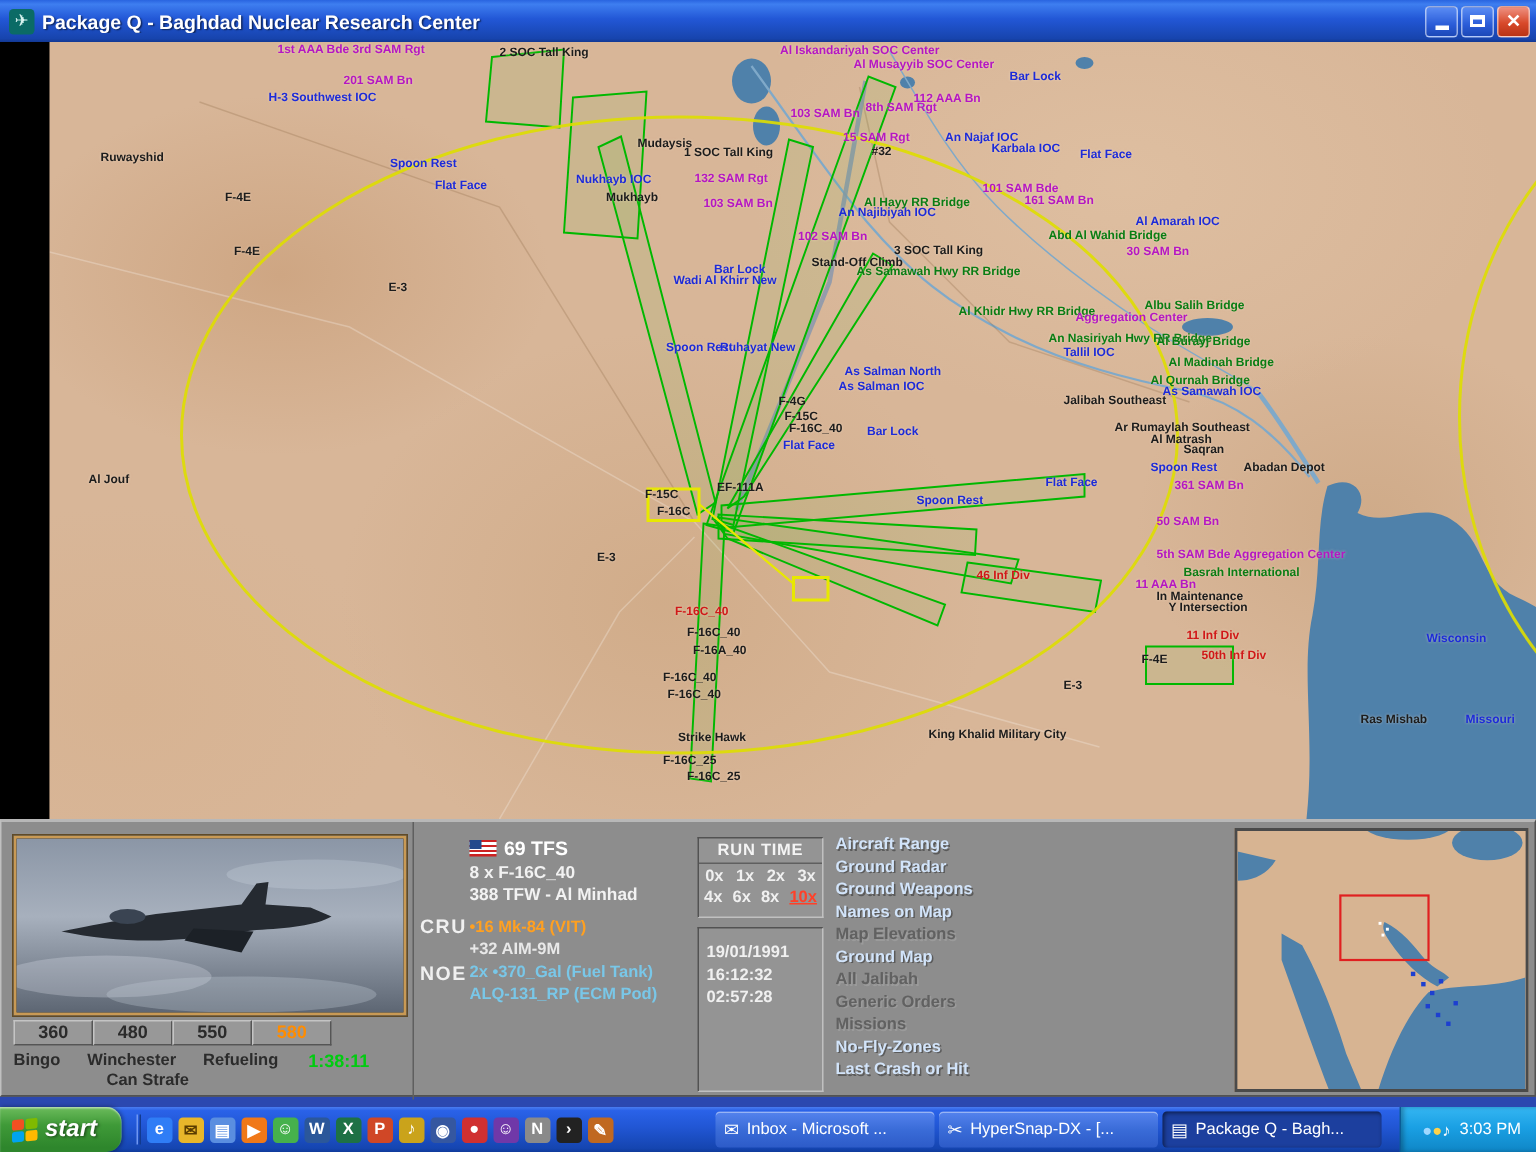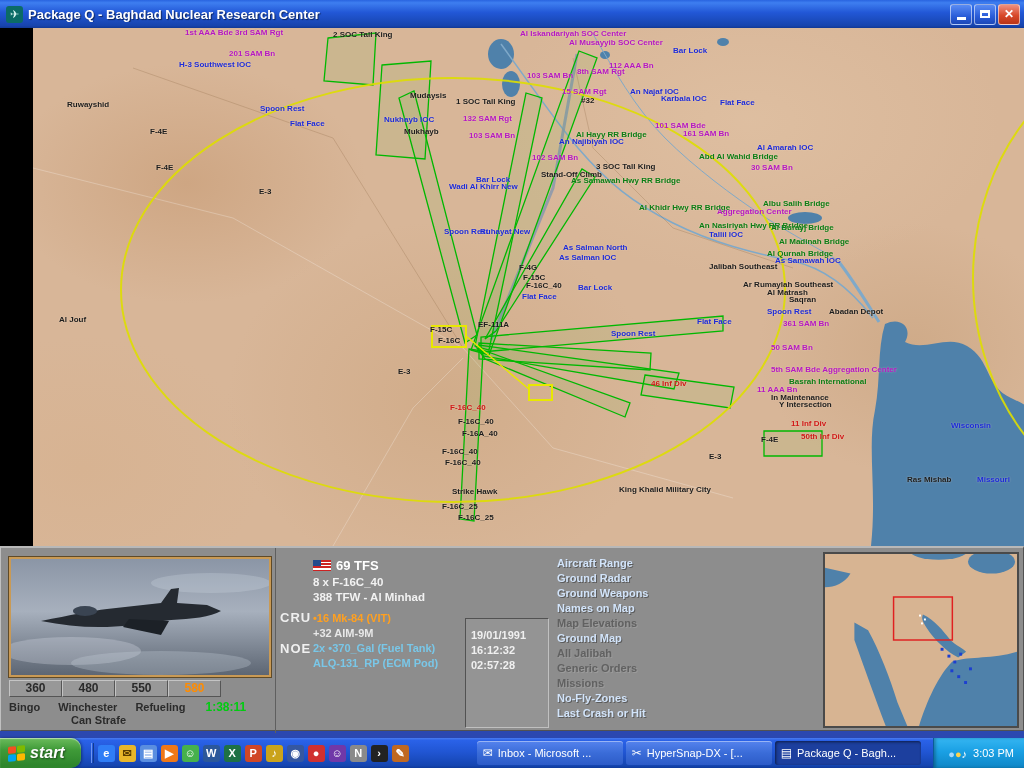--- a/index.html
+++ b/index.html
@@ -217,21 +217,21 @@
         <span class="mlabel" style="color: rgb(181, 23, 194); left: 430px; top: 87px;">132 SAM Rgt</span>
         <span class="mlabel" style="color: rgb(181, 23, 194); left: 436px; top: 104px;">103 SAM Bn</span>
         <span class="mlabel" style="color: rgb(29, 43, 216); left: 597px; top: 60px;">An Najaf IOC</span>
         <span class="mlabel" style="color: rgb(29, 43, 216); left: 628px; top: 67px;">Karbala IOC</span>
         <span class="mlabel" style="color: rgb(29, 43, 216); left: 687px; top: 71px;">Flat Face</span>
         <span class="mlabel" style="color: rgb(181, 23, 194); left: 622px; top: 94px;">101 SAM Bde</span>
         <span class="mlabel" style="color: rgb(181, 23, 194); left: 650px; top: 102px;">161 SAM Bn</span>
         <span class="mlabel" style="color: rgb(28, 28, 28); left: 34px; top: 73px;">Ruwayshid</span>
         <span class="mlabel" style="color: rgb(29, 43, 216); left: 227px; top: 77px;">Spoon Rest</span>
         <span class="mlabel" style="color: rgb(29, 43, 216); left: 257px; top: 92px;">Flat Face</span>
-        <span class="mlabel" style="color: rgb(28, 28, 28); left: 377px; top: 64px;">Mudaysis</span>
+        <span class="mlabel" style="color: rgb(28, 28, 28); left: 392px; top: 64px;">Mudaysis</span>
         <span class="mlabel" style="color: rgb(29, 43, 216); left: 351px; top: 88px;">Nukhayb IOC</span>
         <span class="mlabel" style="color: rgb(28, 28, 28); left: 371px; top: 100px;">Mukhayb</span>
         <span class="mlabel" style="color: rgb(28, 28, 28); left: 117px; top: 100px;">F-4E</span>
         <span class="mlabel" style="color: rgb(28, 28, 28); left: 123px; top: 136px;">F-4E</span>
         <span class="mlabel" style="color: rgb(28, 28, 28); left: 226px; top: 160px;">E-3</span>
         <span class="mlabel" style="color: rgb(181, 23, 194); left: 499px; top: 126px;">102 SAM Bn</span>
         <span class="mlabel" style="color: rgb(29, 43, 216); left: 526px; top: 110px;">An Najibiyah IOC</span>
         <span class="mlabel" style="color: rgb(10, 125, 20); left: 543px; top: 103px;">Al Hayy RR Bridge</span>
         <span class="mlabel" style="color: rgb(10, 125, 20); left: 666px; top: 125px;">Abd Al Wahid Bridge</span>
         <span class="mlabel" style="color: rgb(29, 43, 216); left: 724px; top: 116px;">Al Amarah IOC</span>
@@ -346,20 +346,35 @@
       <div id="aircraft">8 x F-16C_40</div>
       <div id="wing">388 TFW - Al Minhad</div>
       <div id="loadout">
           <div class="load-line" style="color: rgb(255, 160, 32);">•16 Mk-84 (VIT)</div>
           <div class="load-line" style="color: rgb(232, 232, 232);">+32 AIM-9M</div>
           <div class="load-line" style="color: rgb(121, 199, 232);">2x •370_Gal (Fuel Tank)</div>
           <div class="load-line" style="color: rgb(121, 199, 232);">ALQ-131_RP (ECM Pod)</div>
         </div>
     </div>
 
+    <div id="runtime-box" class="inset">
+      <div id="rt-title">RUN TIME</div>
+      <div class="rt-row" id="rt-row1">
+          <span class="spd">0x</span>
+          <span class="spd">1x</span>
+          <span class="spd">2x</span>
+          <span class="spd">3x</span>
+        </div>
+      <div class="rt-row" id="rt-row2">
+          <span class="spd">4x</span>
+          <span class="spd">6x</span>
+          <span class="spd">8x</span>
+          <span class="spd hot">10x</span>
+        </div>
+    </div>
 
     <div id="controls-box" class="inset">
       <div class="dt" id="ctl-date">19/01/1991</div>
       <div class="dt">16:12:32</div>
       <div class="dt">02:57:28</div>
     </div>
 
     <div id="menu-list">
         <div class="menu-item on">Aircraft Range</div>
         <div class="menu-item on">Ground Radar</div>

